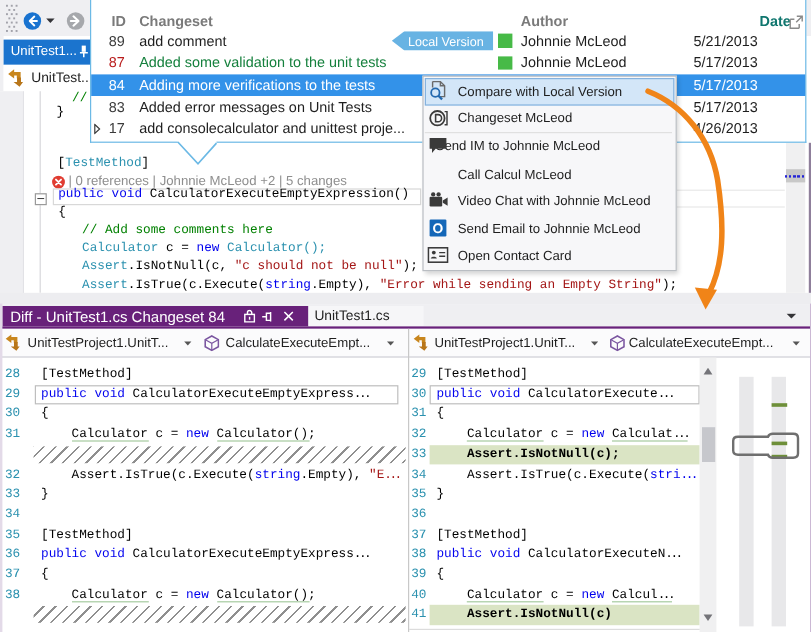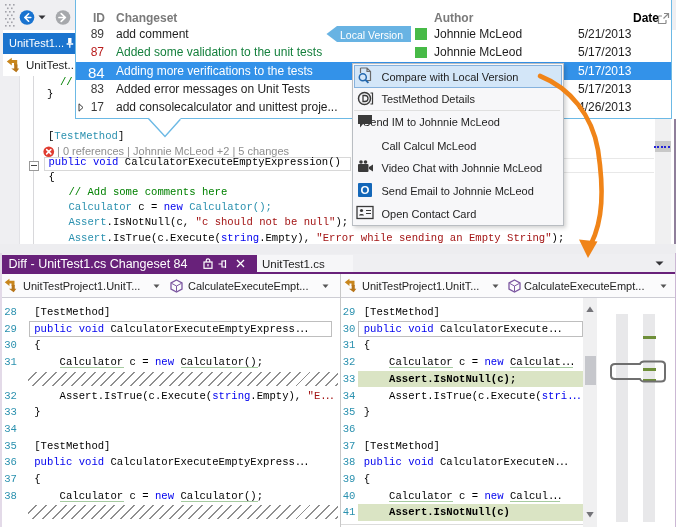--- a/index.html
+++ b/index.html
@@ -232,31 +232,31 @@
 
 <div class="abs" style="left:75px;top:0;width:597px;height:118.5px;background:#fff;border-left:1px solid #6CB9E5;border-right:1px solid #6CB9E5;border-bottom:1px solid #6CB9E5;box-sizing:border-box;"></div>
 <svg class="abs" style="left:147px;top:116.5px;" width="35" height="22" viewBox="0 0 35 22">
   <path d="M1.2 0 L33.4 0 L33.4 2.5 L18 19.5 L1.2 2 Z" fill="#fff" stroke="none"></path>
   <path d="M1.2 1.3 L18 19.5 L33.4 2.3" fill="none" stroke="#6CB9E5" stroke-width="1.4"></path>
 </svg>
 
 <div class="abs sans" style="left:93px;top:11px;font-size:12px;font-weight:bold;color:#7A7A7A;">ID</div>
 <div class="abs sans" style="left:116px;top:11px;font-size:12px;font-weight:bold;color:#7A7A7A;">Changeset</div>
 <div class="abs sans" style="left:434px;top:11px;font-size:12px;font-weight:bold;color:#7A7A7A;">Author</div>
-<div class="abs sans" style="left:585px;top:11px;font-size:12px;font-weight:bold;color:#000000;padding-left:48px;">Date</div>
+<div class="abs sans" style="left:585px;top:11px;font-size:12px;font-weight:bold;color:#0f766e;padding-left:48px;">Date</div>
 <svg class="abs" style="left:657px;top:12px;" width="13" height="13" viewBox="0 0 13 13">
   <path d="M1.5 4 V11.5 H9 M1.5 4 H5 M9 11.5 V8" fill="none" stroke="#8A8A8A" stroke-width="1.2"></path>
   <path d="M7 1.5 H11.5 V6 M11.5 1.5 L6.5 6.5" fill="none" stroke="#8A8A8A" stroke-width="1.2"></path>
 </svg>
 
 <div class="abs" style="left:76px;top:61.6px;width:595px;height:18.2px;background:#3392E9;"></div>
 
 <div class="abs sans" style="left:88px;top:27.2px;width:16px;text-align:right;font-size:12px;color:#3A3A3A;">89</div>
 <div class="abs sans" style="left:88px;top:45.4px;width:16px;text-align:right;font-size:12px;color:#b91c1c;">87</div>
-<div class="abs sans" style="left:88px;top:63.7px;width:16px;text-align:right;font-size:15px;color:#fff;">84</div>
+<div class="abs sans" style="left:88px;top:63.7px;width:16px;text-align:right;font-size:12px;color:#fff;">84</div>
 <div class="abs sans" style="left:88px;top:81.9px;width:16px;text-align:right;font-size:12px;color:#3A3A3A;">83</div>
 <div class="abs sans" style="left:88px;top:100.2px;width:16px;text-align:right;font-size:12px;color:#3A3A3A;">17</div>
 <svg class="abs" style="left:78px;top:102.5px;" width="6" height="9" viewBox="0 0 6 9">
     <path d="M1 0.8 L5 4.5 L1 8.2 Z" fill="none" stroke="#3A3A3A" stroke-width="1"></path>
   </svg>
 
 <div class="abs sans" style="left:116px;top:27.2px;font-size:12px;color:#1E1E1E;">add comment</div>
 <div class="abs sans" style="left:116px;top:45.4px;font-size:12px;color:#15803d;">Added some validation to the unit tests</div>
 <div class="abs sans" style="left:116px;top:63.7px;font-size:12px;color:#fff;">Adding more verifications to the tests</div>
 <div class="abs sans" style="left:116px;top:81.9px;font-size:12px;color:#1E1E1E;">Added error messages on Unit Tests</div>
@@ -276,21 +276,21 @@
 <div class="abs sans" style="left:578px;top:27.2px;font-size:12px;color:#1E1E1E;">5/21/2013</div>
 <div class="abs sans" style="left:578px;top:45.4px;font-size:12px;color:#1E1E1E;">5/17/2013</div>
 <div class="abs sans" style="left:578px;top:63.7px;font-size:12px;color:#fff;">5/17/2013</div>
 <div class="abs sans" style="left:578px;top:81.9px;font-size:12px;color:#1E1E1E;">5/17/2013</div>
 <div class="abs sans" style="left:578px;top:100.2px;font-size:12px;color:#1E1E1E;">4/26/2013</div>
 
 <div class="abs" style="left:351.5px;top:62.5px;width:212px;height:163px;background:#F7F7F9;border:1px solid #B9BDC2;box-sizing:border-box;box-shadow:2px 2px 4px rgba(0,0,0,0.18);"></div>
 <div class="abs" style="left:353.5px;top:64.5px;width:208px;height:23.5px;background:#D3E6F8;border:1px solid #85B2DE;box-sizing:border-box;"></div>
 <div class="abs" style="left:354px;top:110.2px;width:206px;height:1px;background:#E0E0E0;"></div>
 <div class="abs mi" style="left:381.5px;top:69.5px;">Compare with Local Version</div>
-<div class="abs mi" style="left:381.5px;top:91.7px;">TestMethod Details</div>
+<div class="abs mi" style="left:381.5px;top:91.7px;">Changeset McLeod</div>
 <div class="abs mi" style="left:363px;top:115px;">Send IM to Johnnie McLeod</div>
 <div class="abs mi" style="left:381.5px;top:138.8px;">Call Calcul McLeod</div>
 <div class="abs mi" style="left:381.5px;top:161px;">Video Chat with Johnnie McLeod</div>
 <div class="abs mi" style="left:381.5px;top:183.6px;">Send Email to Johnnie McLeod</div>
 <div class="abs mi" style="left:381.5px;top:206.5px;">Open Contact Card</div>
 
 <svg class="abs" style="left:357px;top:67px;" width="17" height="18" viewBox="0 0 17 18">
   <path d="M3.5 1 H10 L13.5 4.5 V13.5 H9.5 M3.5 1 V6 M10 1 V4.5 H13.5" fill="none" stroke="#6A6A6A" stroke-width="1.2"></path>
   <circle cx="5.8" cy="10.2" r="3.5" fill="none" stroke="#2368AE" stroke-width="1.5"></circle>
   <path d="M8.4 12.8 L11.4 15.8" stroke="#2368AE" stroke-width="1.9"></path>

